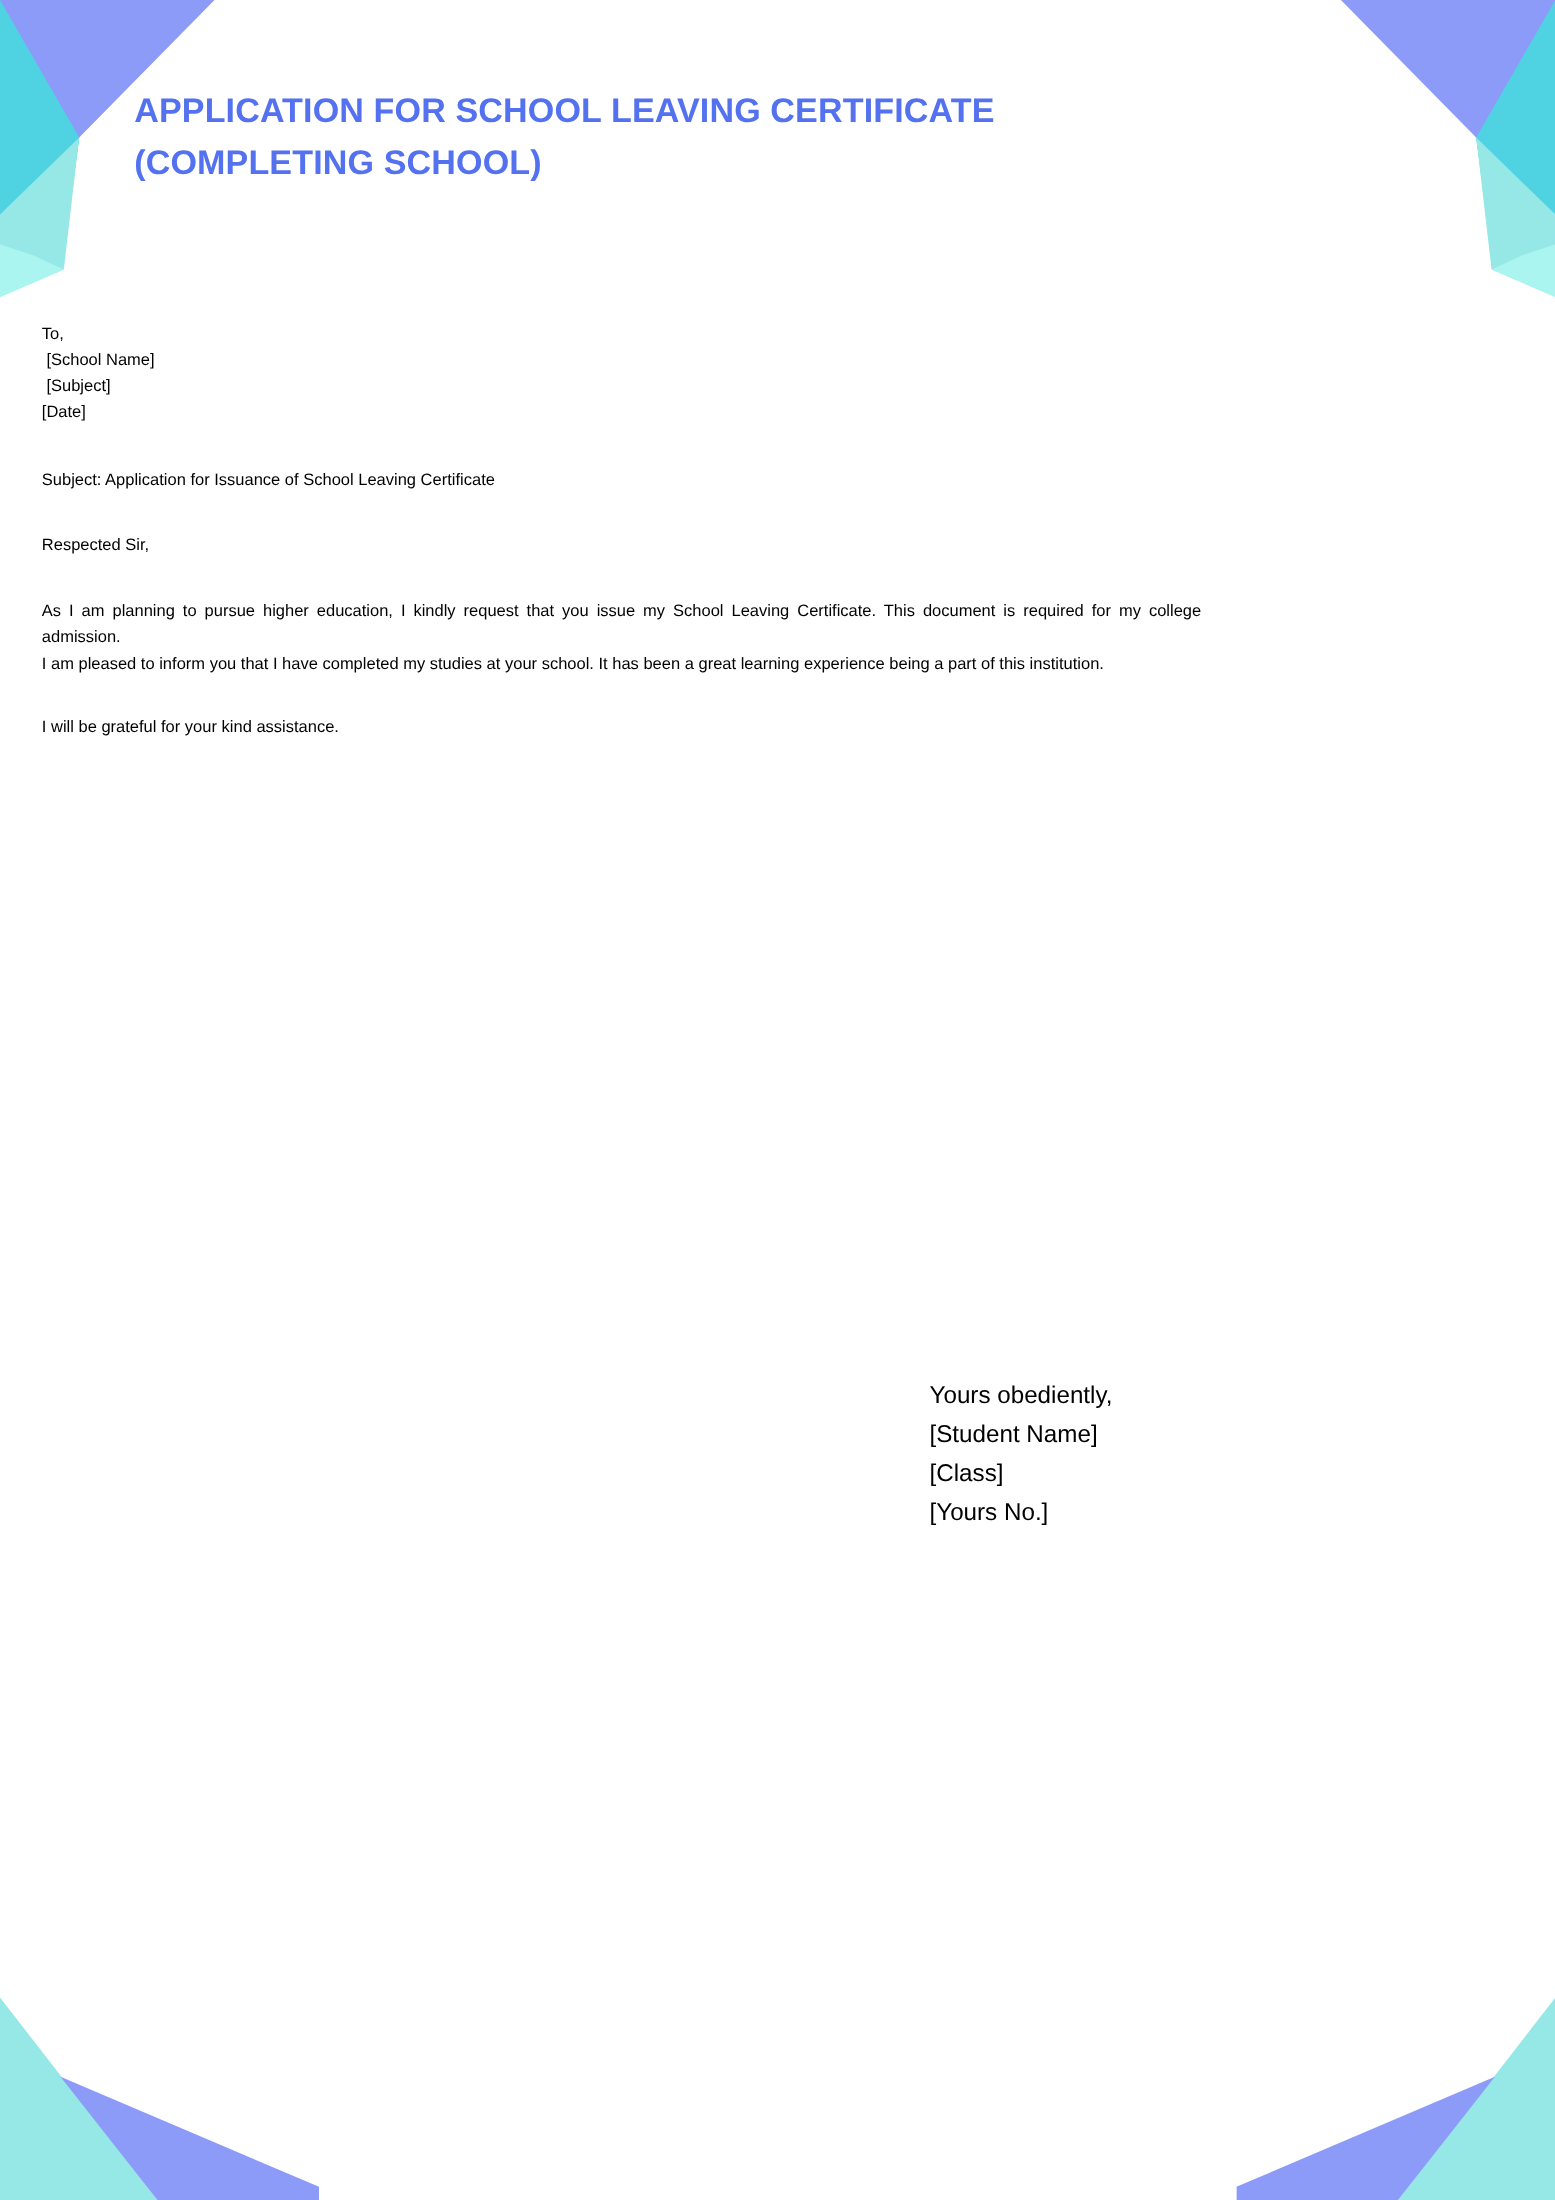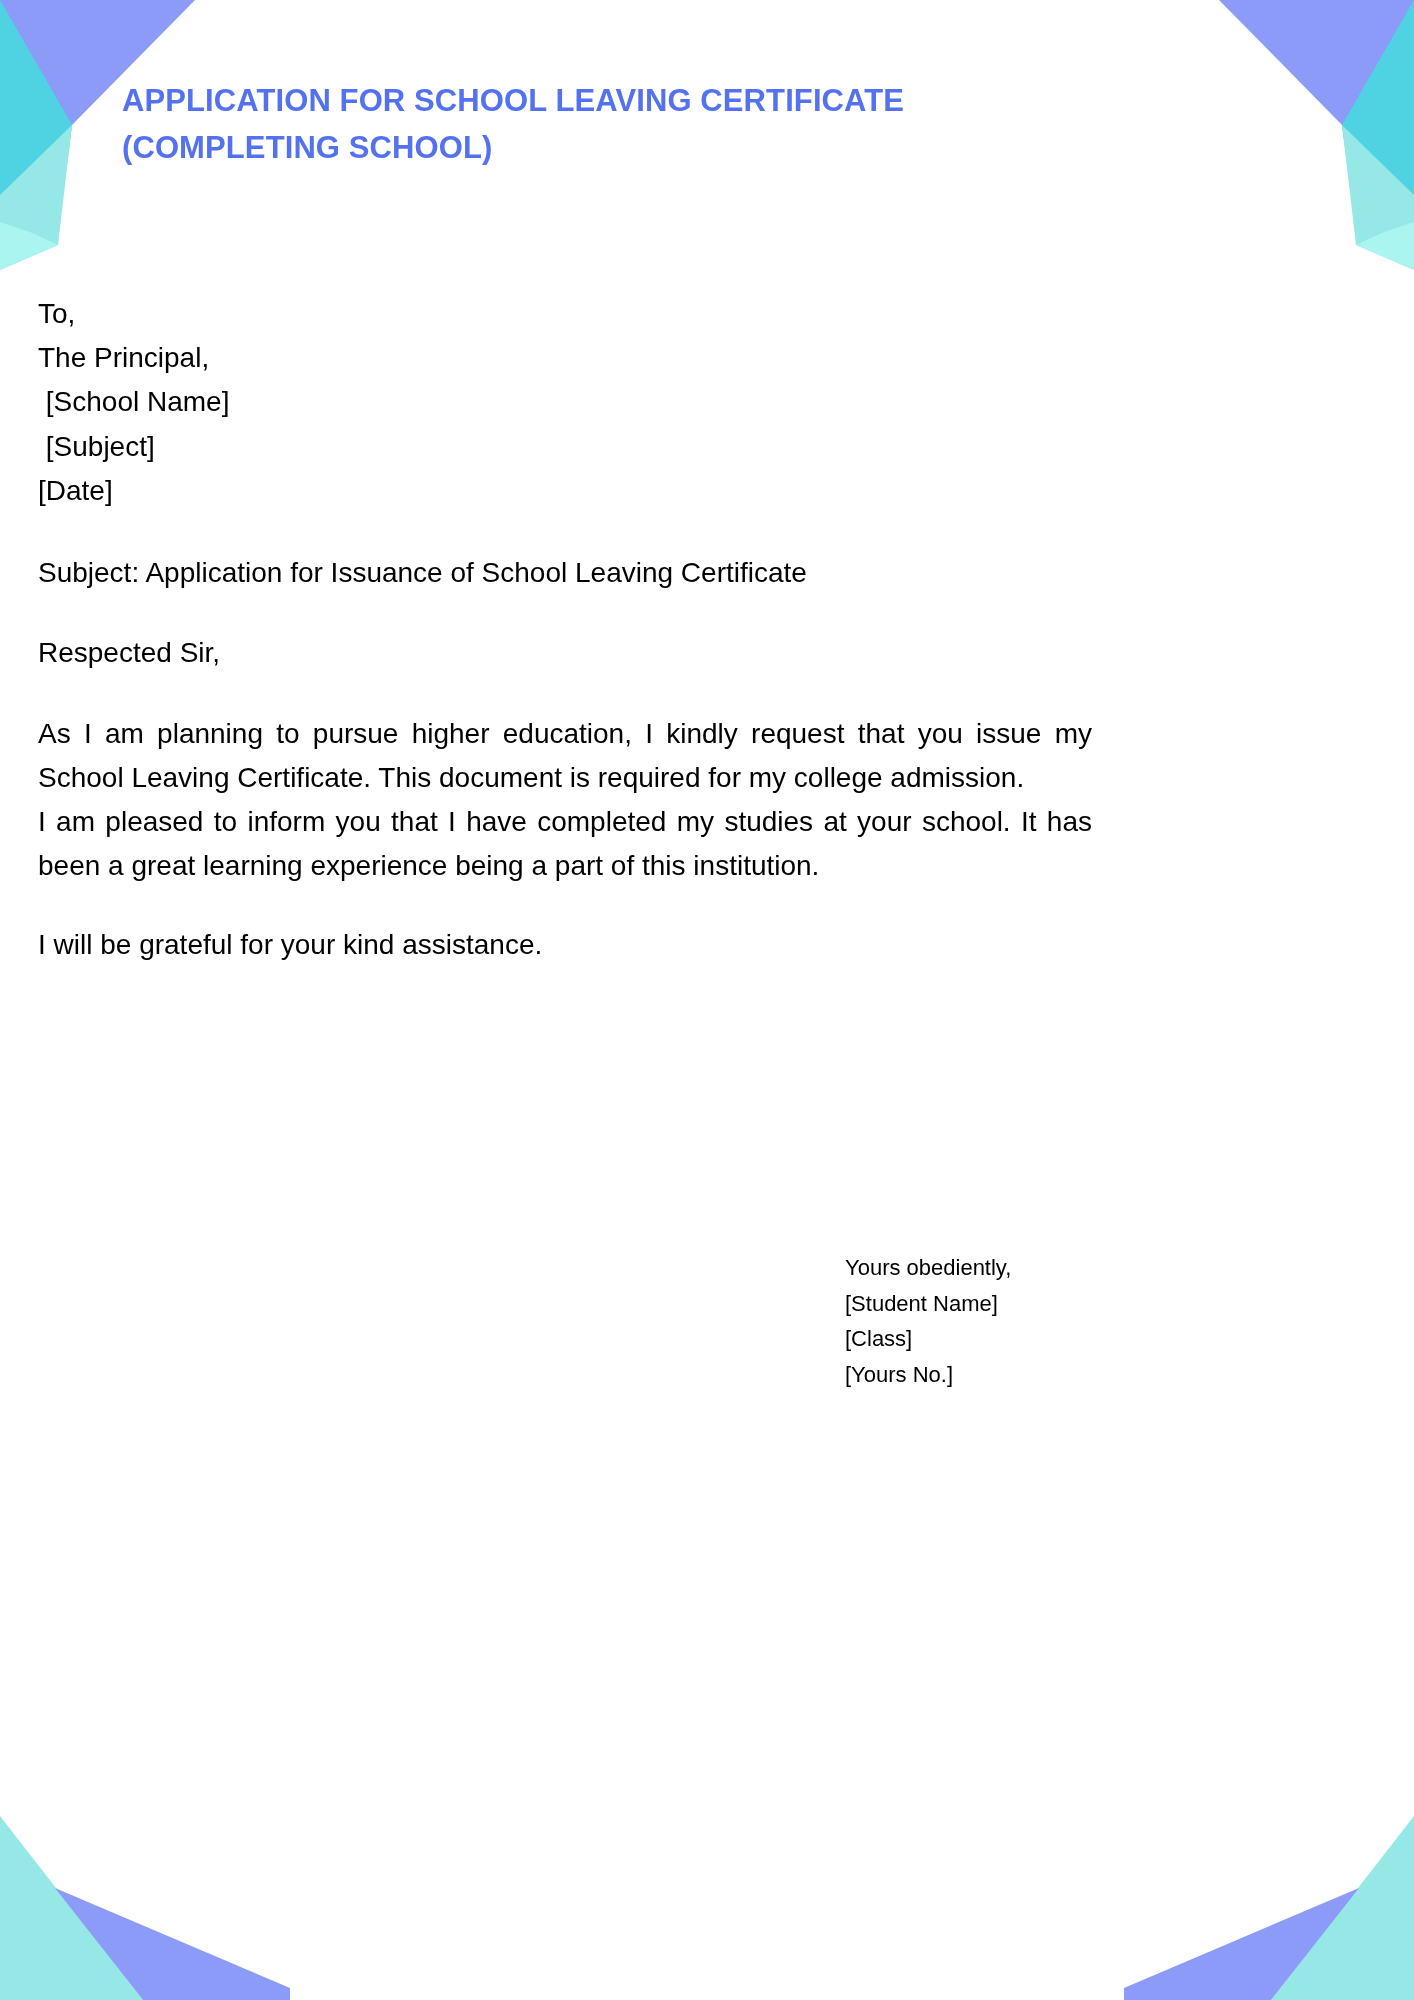--- a/index.html
+++ b/index.html
@@ -46,21 +46,21 @@
     display: block;
     white-space: pre;
   }
 
   
   .letter {
     position: absolute;
     left: 38px;
     top: 292px;
     width: 1054px;
-    font-size: 28px;
+    font-size: 15px;
     color: #000000;
     line-height: 1.58;
   }
   .addr-block { margin: 0; }
   .addr-line {
     display: block;
     white-space: pre;
   }
 
   .spacer-sm { height: 34px; }
@@ -139,21 +139,20 @@
 
   <h1 class="doc-title">
     <span class="title-line">APPLICATION FOR SCHOOL LEAVING CERTIFICATE</span>
     <span class="title-line">(COMPLETING SCHOOL)</span>
   </h1>
 
   <div class="letter">
 
     <div class="addr-block">
       <span class="addr-line">To,</span>
-      <span class="addr-line">The Principal,</span>
       <span class="addr-line"> [School Name]</span>
       <span class="addr-line"> [Subject]</span>
       <span class="addr-line">[Date]</span>
     </div>
 
     <div class="spacer-lg"></div>
 
     <span class="subject-line">Subject: Application for Issuance of School Leaving Certificate</span>
 
     <div class="spacer-md"></div>

